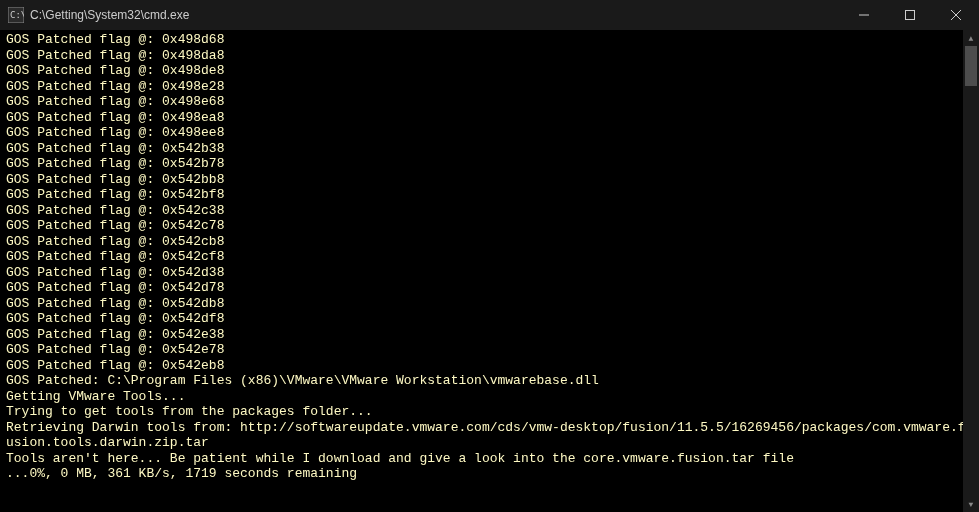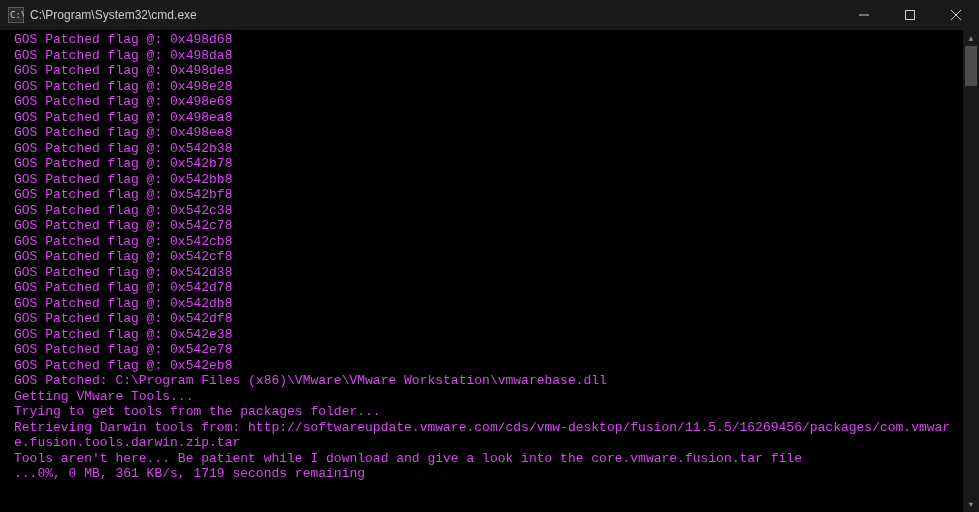--- a/index.html
+++ b/index.html
@@ -54,22 +54,22 @@
       color: #ccc;
       cursor: pointer;
     }
     .terminal {
       position: absolute;
       top: 30px;
       left: 0;
       right: 0;
       bottom: 0;
       background: #000;
-      color: #d946ef;
-      padding: 2px 14px;
+      color: #fef9c3;
+      padding: 2px 6px;
       line-height: 15.5px;
       white-space: pre-wrap;
       word-break: break-all;
       overflow: hidden;
     }
     .scrollbar-track {
       position: absolute;
       top: 30px;
       right: 0;
       width: 16px;
@@ -101,21 +101,21 @@
 </head>
 <body>
 
 <div class="titlebar">
   <span class="titlebar-icon">
     <svg viewBox="0 0 16 16">
       <rect x="0" y="0" width="16" height="16" fill="#2b2b2b" stroke="#888" stroke-width="1"></rect>
       <text x="2" y="11" font-size="9" fill="#ccc" font-family="monospace">C:\</text>
     </svg>
   </span>
-  <span class="titlebar-title">C:\Program\System32\cmd.exe</span>
+  <span class="titlebar-title">C:\Getting\System32\cmd.exe</span>
   <div class="titlebar-controls">
     <div class="titlebar-btn">
       <svg width="10" height="10" viewBox="0 0 10 10">
           <line x1="0" y1="5" x2="10" y2="5" stroke="#ccc" stroke-width="1"></line>
         </svg>
     </div>
     <div class="titlebar-btn">
       <svg width="10" height="10" viewBox="0 0 10 10">
           <rect x="0.5" y="0.5" width="9" height="9" fill="none" stroke="#ccc" stroke-width="1"></rect>
         </svg>

